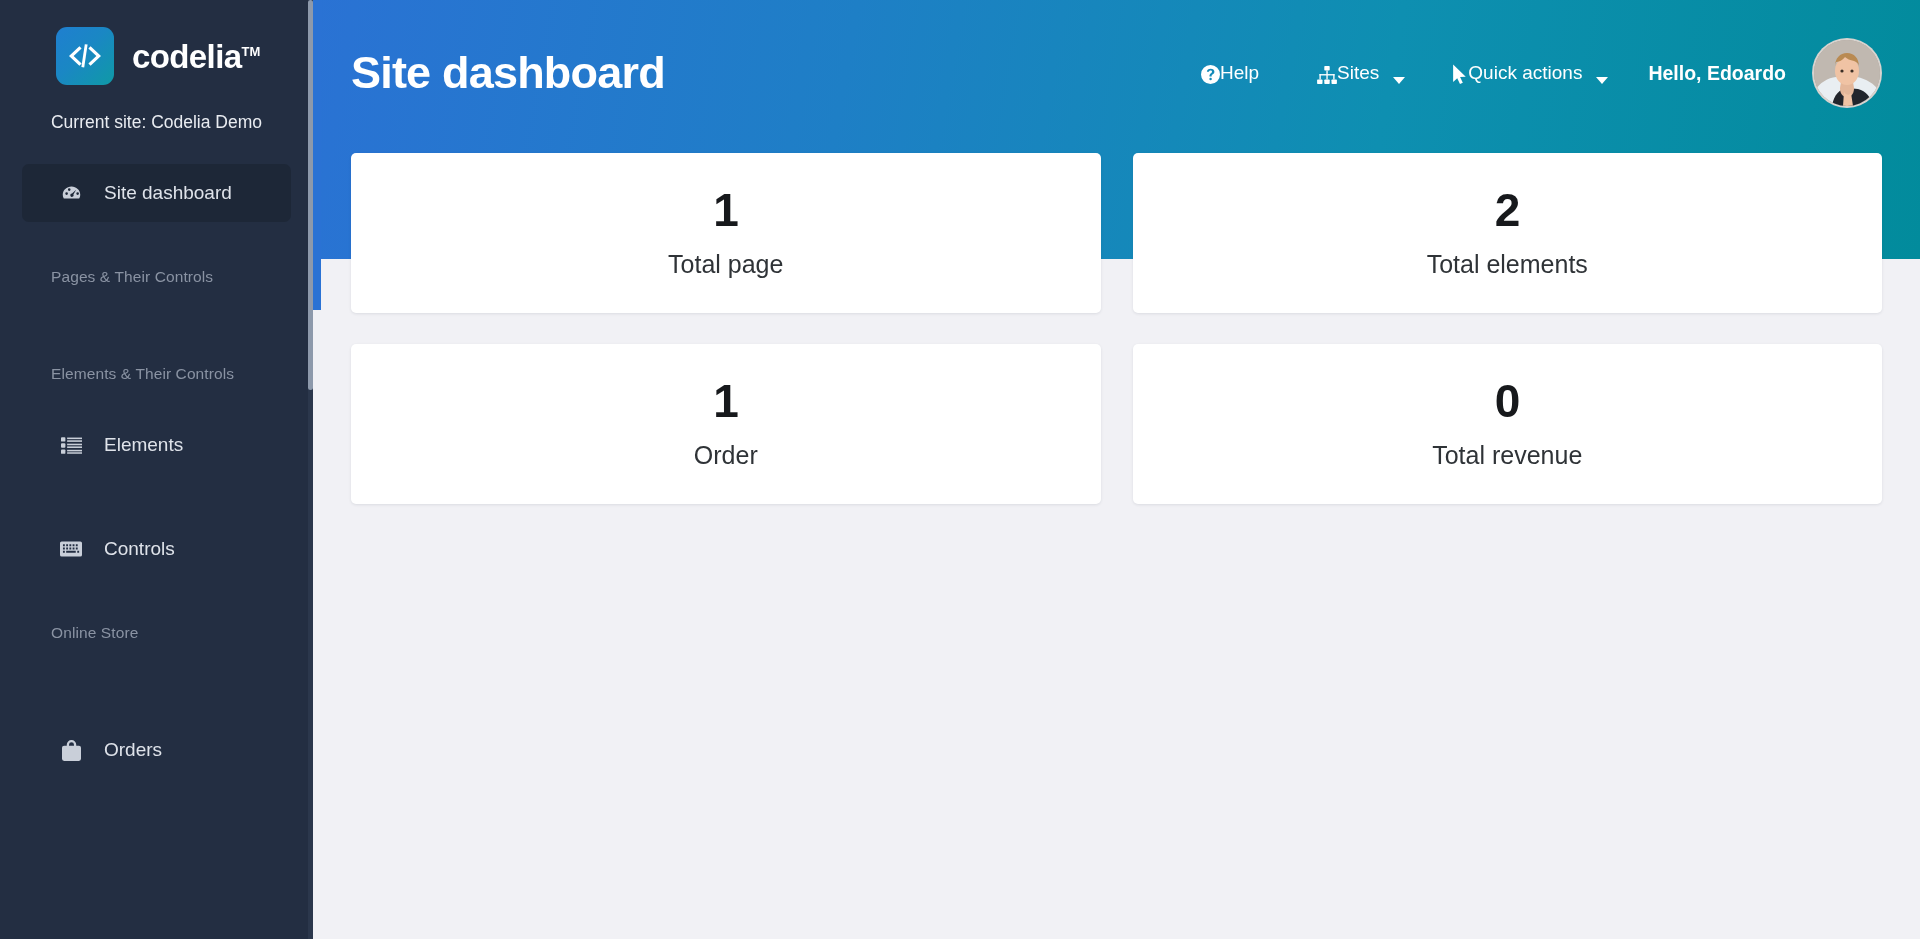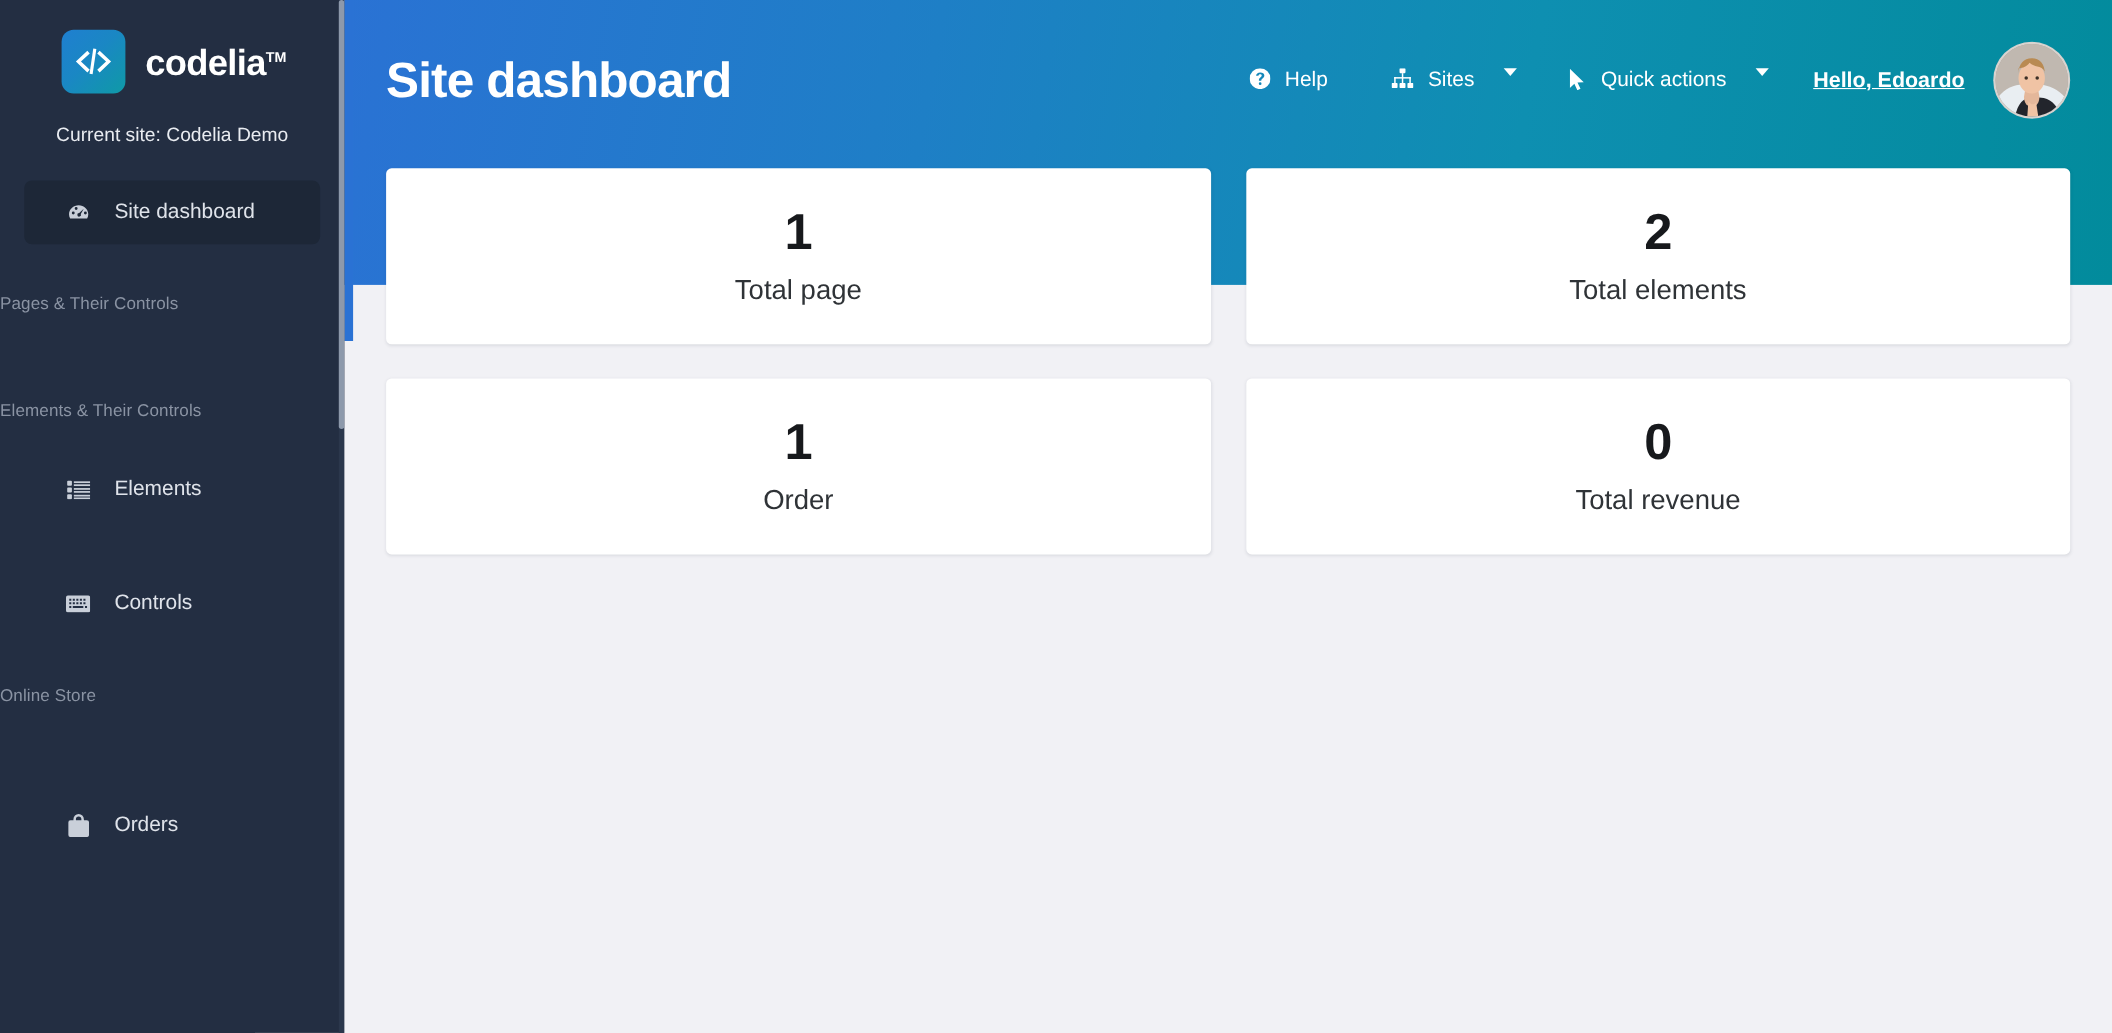--- a/index.html
+++ b/index.html
@@ -69,20 +69,21 @@
     gap: 22px;
     cursor: pointer;
     white-space: nowrap;
   }
   .nav-item.active { background: #1d2737; }
   .nav-item .ico { width: 22px; display:flex; align-items:center; justify-content:center; flex:0 0 22px; }
   .nav-item .ico svg { display:block; fill: #c9cfd9; }
   .nav-group-title {
     color: #8a93a3;
     font-size: 15.5px;
+    padding-left: 51px;
     letter-spacing: 0.1px;
   }
   .sb-s1 { height: 30px; }
   .sb-s2 { height: 46px; }
   .sb-s3 { height: 33px; }
 
   
   .sb-track {
     position: absolute;
     top: 0; right: 0;
@@ -132,22 +133,21 @@
   }
   .top-nav {
     margin-left: auto;
     display: flex;
     align-items: center;
     gap: 0;
     white-space: nowrap;
   }
   .top-link {
     display: flex;
-    align-items: flex-start;
-    gap: 13px;
+    align-items: flex-end;
     color: #ffffff;
     font-size: 19px;
     cursor: pointer;
     padding: 6px 0;
   }
   .top-link .ico svg { display:block; fill:#fff; }
   .gap-a { width: 58px; }
   .gap-b { width: 48px; }
   .gap-c { width: 40px; }
   .caret {
@@ -155,21 +155,20 @@
     border-left: 6px solid transparent;
     border-right: 6px solid transparent;
     border-top: 7px solid #ffffff;
     margin-left: 14px;
   }
   .greeting {
     color: #fff;
     font-size: 19.5px;
     font-weight: 700;
     white-space: nowrap;
-    text-decoration: underline;
   }
   .avatar {
     width: 70px; height: 70px;
     border-radius: 50%;
     margin-left: 26px;
     overflow: hidden;
     border: 2px solid rgba(255,255,255,0.45);
     background: #b9b0a8;
     position: relative;
     flex: 0 0 auto;

